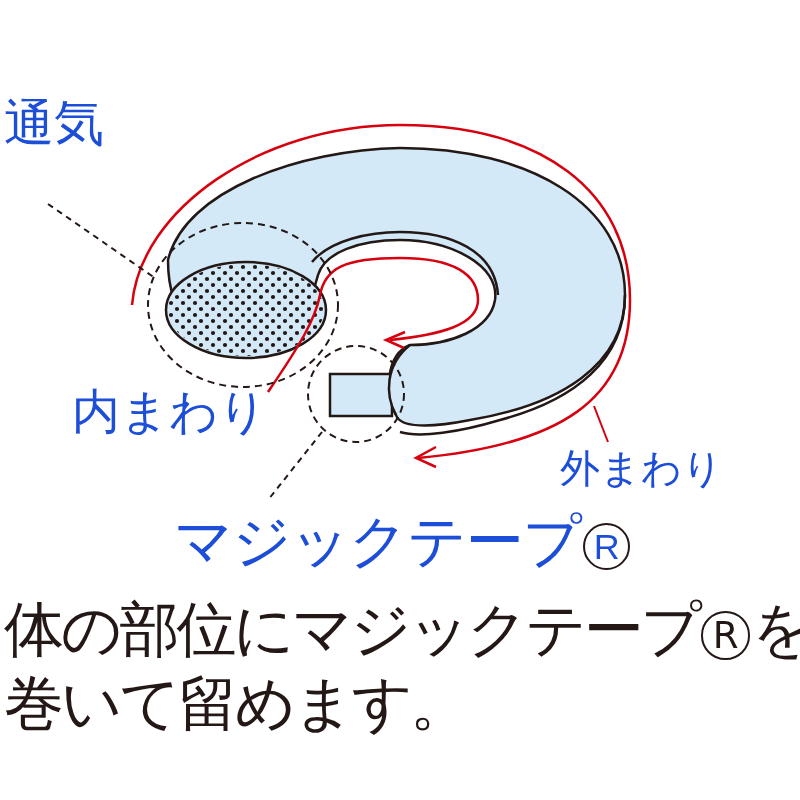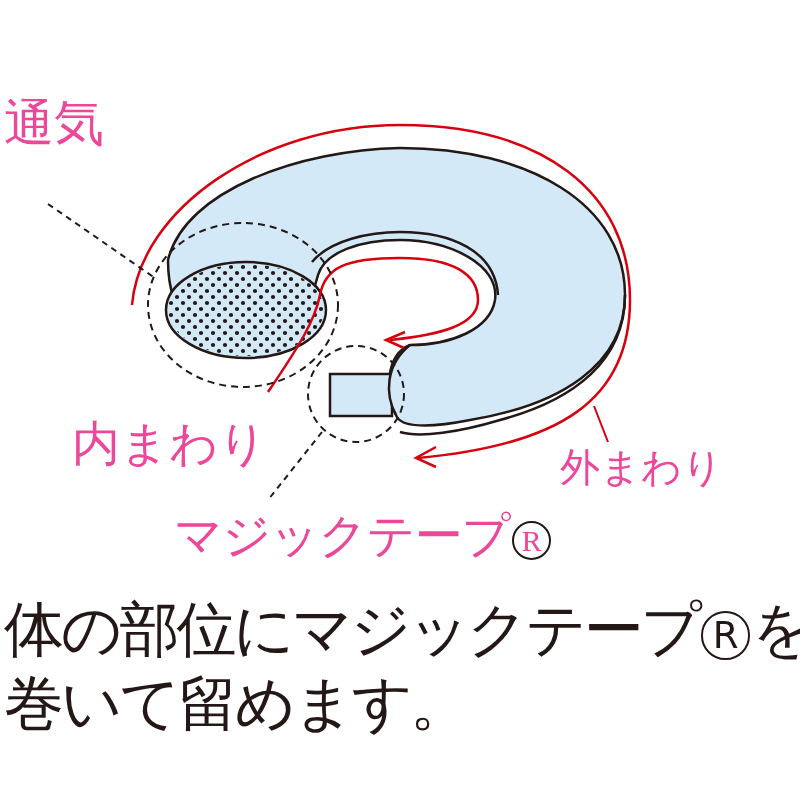--- a/index.html
+++ b/index.html
@@ -1,24 +1,24 @@
 <!DOCTYPE html>
 <html><head>
 <meta charset="utf-8">
 <style>
   html, body { margin: 0; padding: 0; background: #ffffff; }
   body { width: 800px; height: 800px; position: relative; overflow: hidden;
          font-family: "DejaVu Sans", sans-serif; color: #231815; }
   #diagram { position: absolute; left: 0; top: 0; width: 800px; height: 800px; }
-  .lbl { position: absolute; white-space: nowrap; line-height: 1; color: #ec4899;
-         font-family: Liberation Serif, serif; font-weight: 400; }
+  .lbl { position: absolute; white-space: nowrap; line-height: 1; color: #1d4ed8;
+         font-family: Liberation Sans, sans-serif; font-weight: 400; }
   .lbl-beads { left: 4px; top: 95px; font-size: 50px; line-height: 56px; }
-  .lbl-inner { left: 72px; top: 420px; font-size: 48px; }
+  .lbl-inner { left: 72px; top: 388px; font-size: 48px; }
   .lbl-outer { left: 560px; top: 448px; font-size: 40px; }
-  .lbl-tape  { left: 174px; top: 512px; font-size: 48px; letter-spacing: -1px; }
+  .lbl-tape  { left: 174px; top: 512px; font-size: 58px; letter-spacing: -1px; }
   .caption { position: absolute; left: 4px; top: 592px; font-size: 60px; line-height: 74px;
              letter-spacing: -3px; white-space: nowrap; }
   .reg { display: inline-block; font-size: 0.62em; width: 1.2em; height: 1.2em; line-height: 1.2em;
          text-align: center; border: 2px solid #231815; border-radius: 50%; letter-spacing: 0;
          vertical-align: 0.05em; margin: 0 2px; }
 </style>
 </head>
 <body>
 
 <svg id="diagram" viewBox="0 0 800 800" xmlns="http://www.w3.org/2000/svg">

